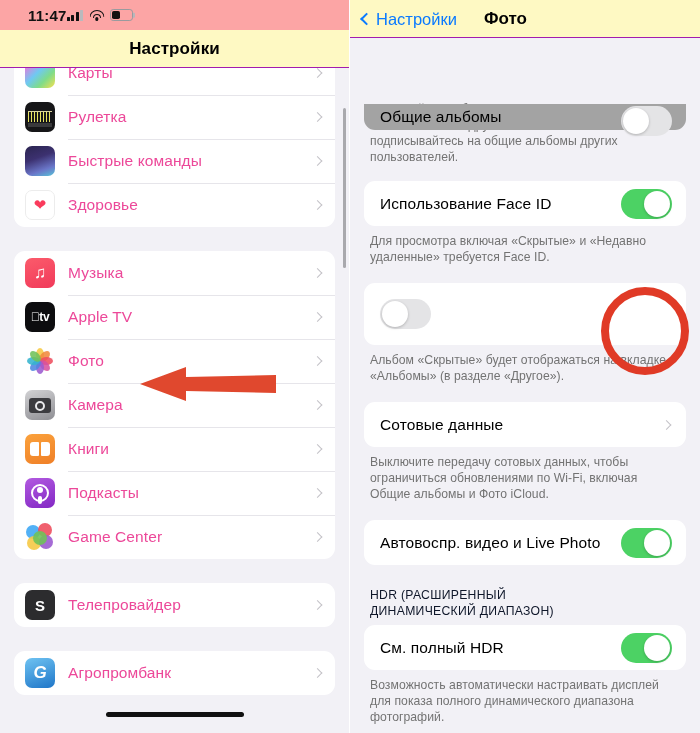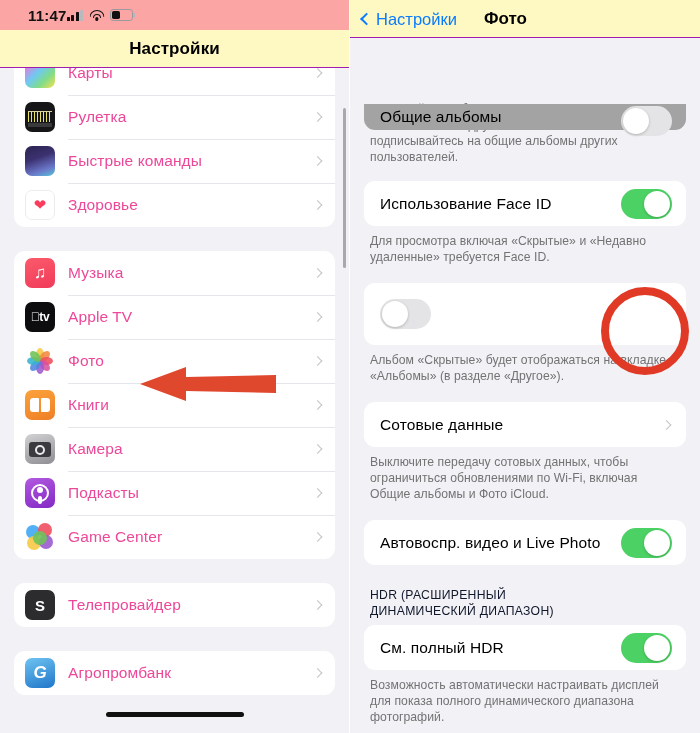--- a/index.html
+++ b/index.html
@@ -432,33 +432,33 @@
               <i class="petal" style="background:#9b5bd0;transform:translate(-50%,-100%) rotate(180deg)"></i>
               <i class="petal" style="background:#4f86e0;transform:translate(-50%,-100%) rotate(225deg)"></i>
               <i class="petal" style="background:#36b4ce;transform:translate(-50%,-100%) rotate(270deg)"></i>
               <i class="petal" style="background:#6fc25a;transform:translate(-50%,-100%) rotate(315deg)"></i>
             </span>
           </span>
           <span class="row-label">Фото</span>
           <span class="disclosure"></span>
         </div>
         <div class="row">
+          <span class="app-icon ic-camera">
+            <span class="cam-body"></span>
+              <span class="cam-lens"></span>
+          </span>
+          <span class="row-label">Камера</span>
+          <span class="disclosure"></span>
+        </div>
+        <div class="row">
           <span class="app-icon ic-books">
             <span class="book-l"></span>
               <span class="book-r"></span>
           </span>
           <span class="row-label">Книги</span>
-          <span class="disclosure"></span>
-        </div>
-        <div class="row">
-          <span class="app-icon ic-camera">
-            <span class="cam-body"></span>
-              <span class="cam-lens"></span>
-          </span>
-          <span class="row-label">Камера</span>
           <span class="disclosure"></span>
         </div>
         <div class="row">
           <span class="app-icon ic-podcasts">
             <span class="pod-rings"></span>
               <span class="pod-dot"></span>
               <span class="pod-tail"></span>
           </span>
           <span class="row-label">Подкасты</span>
           <span class="disclosure"></span>

